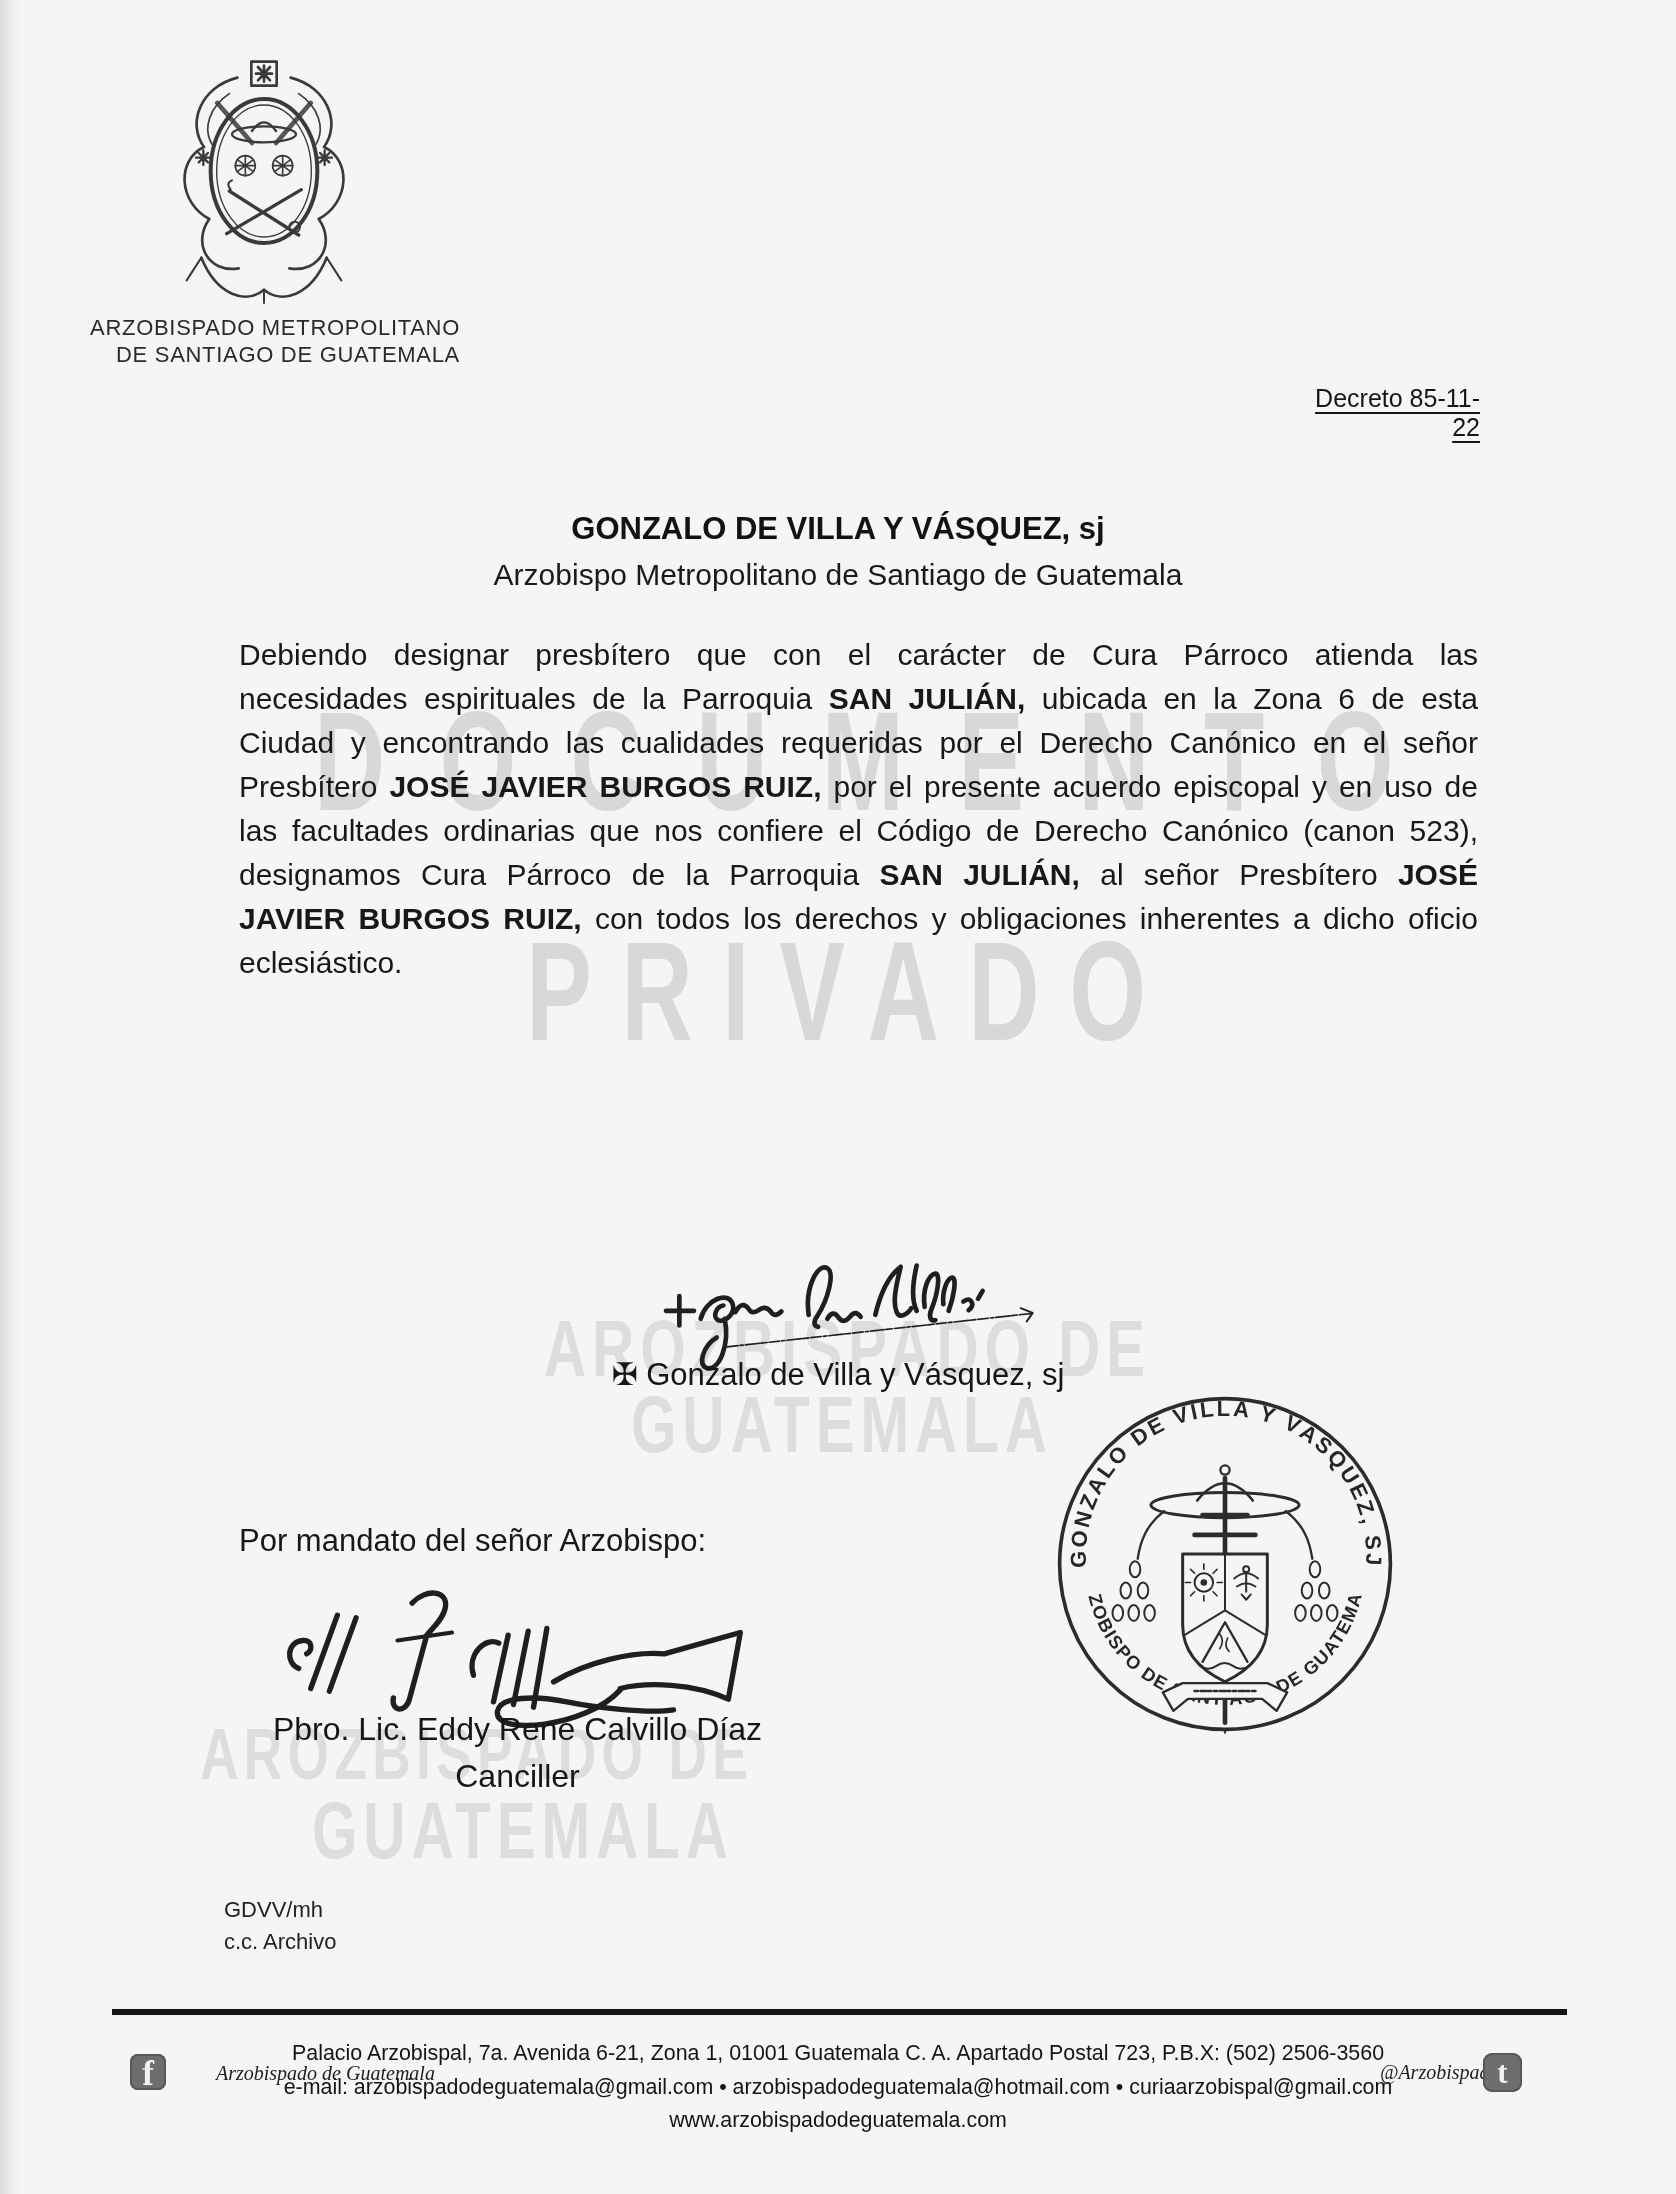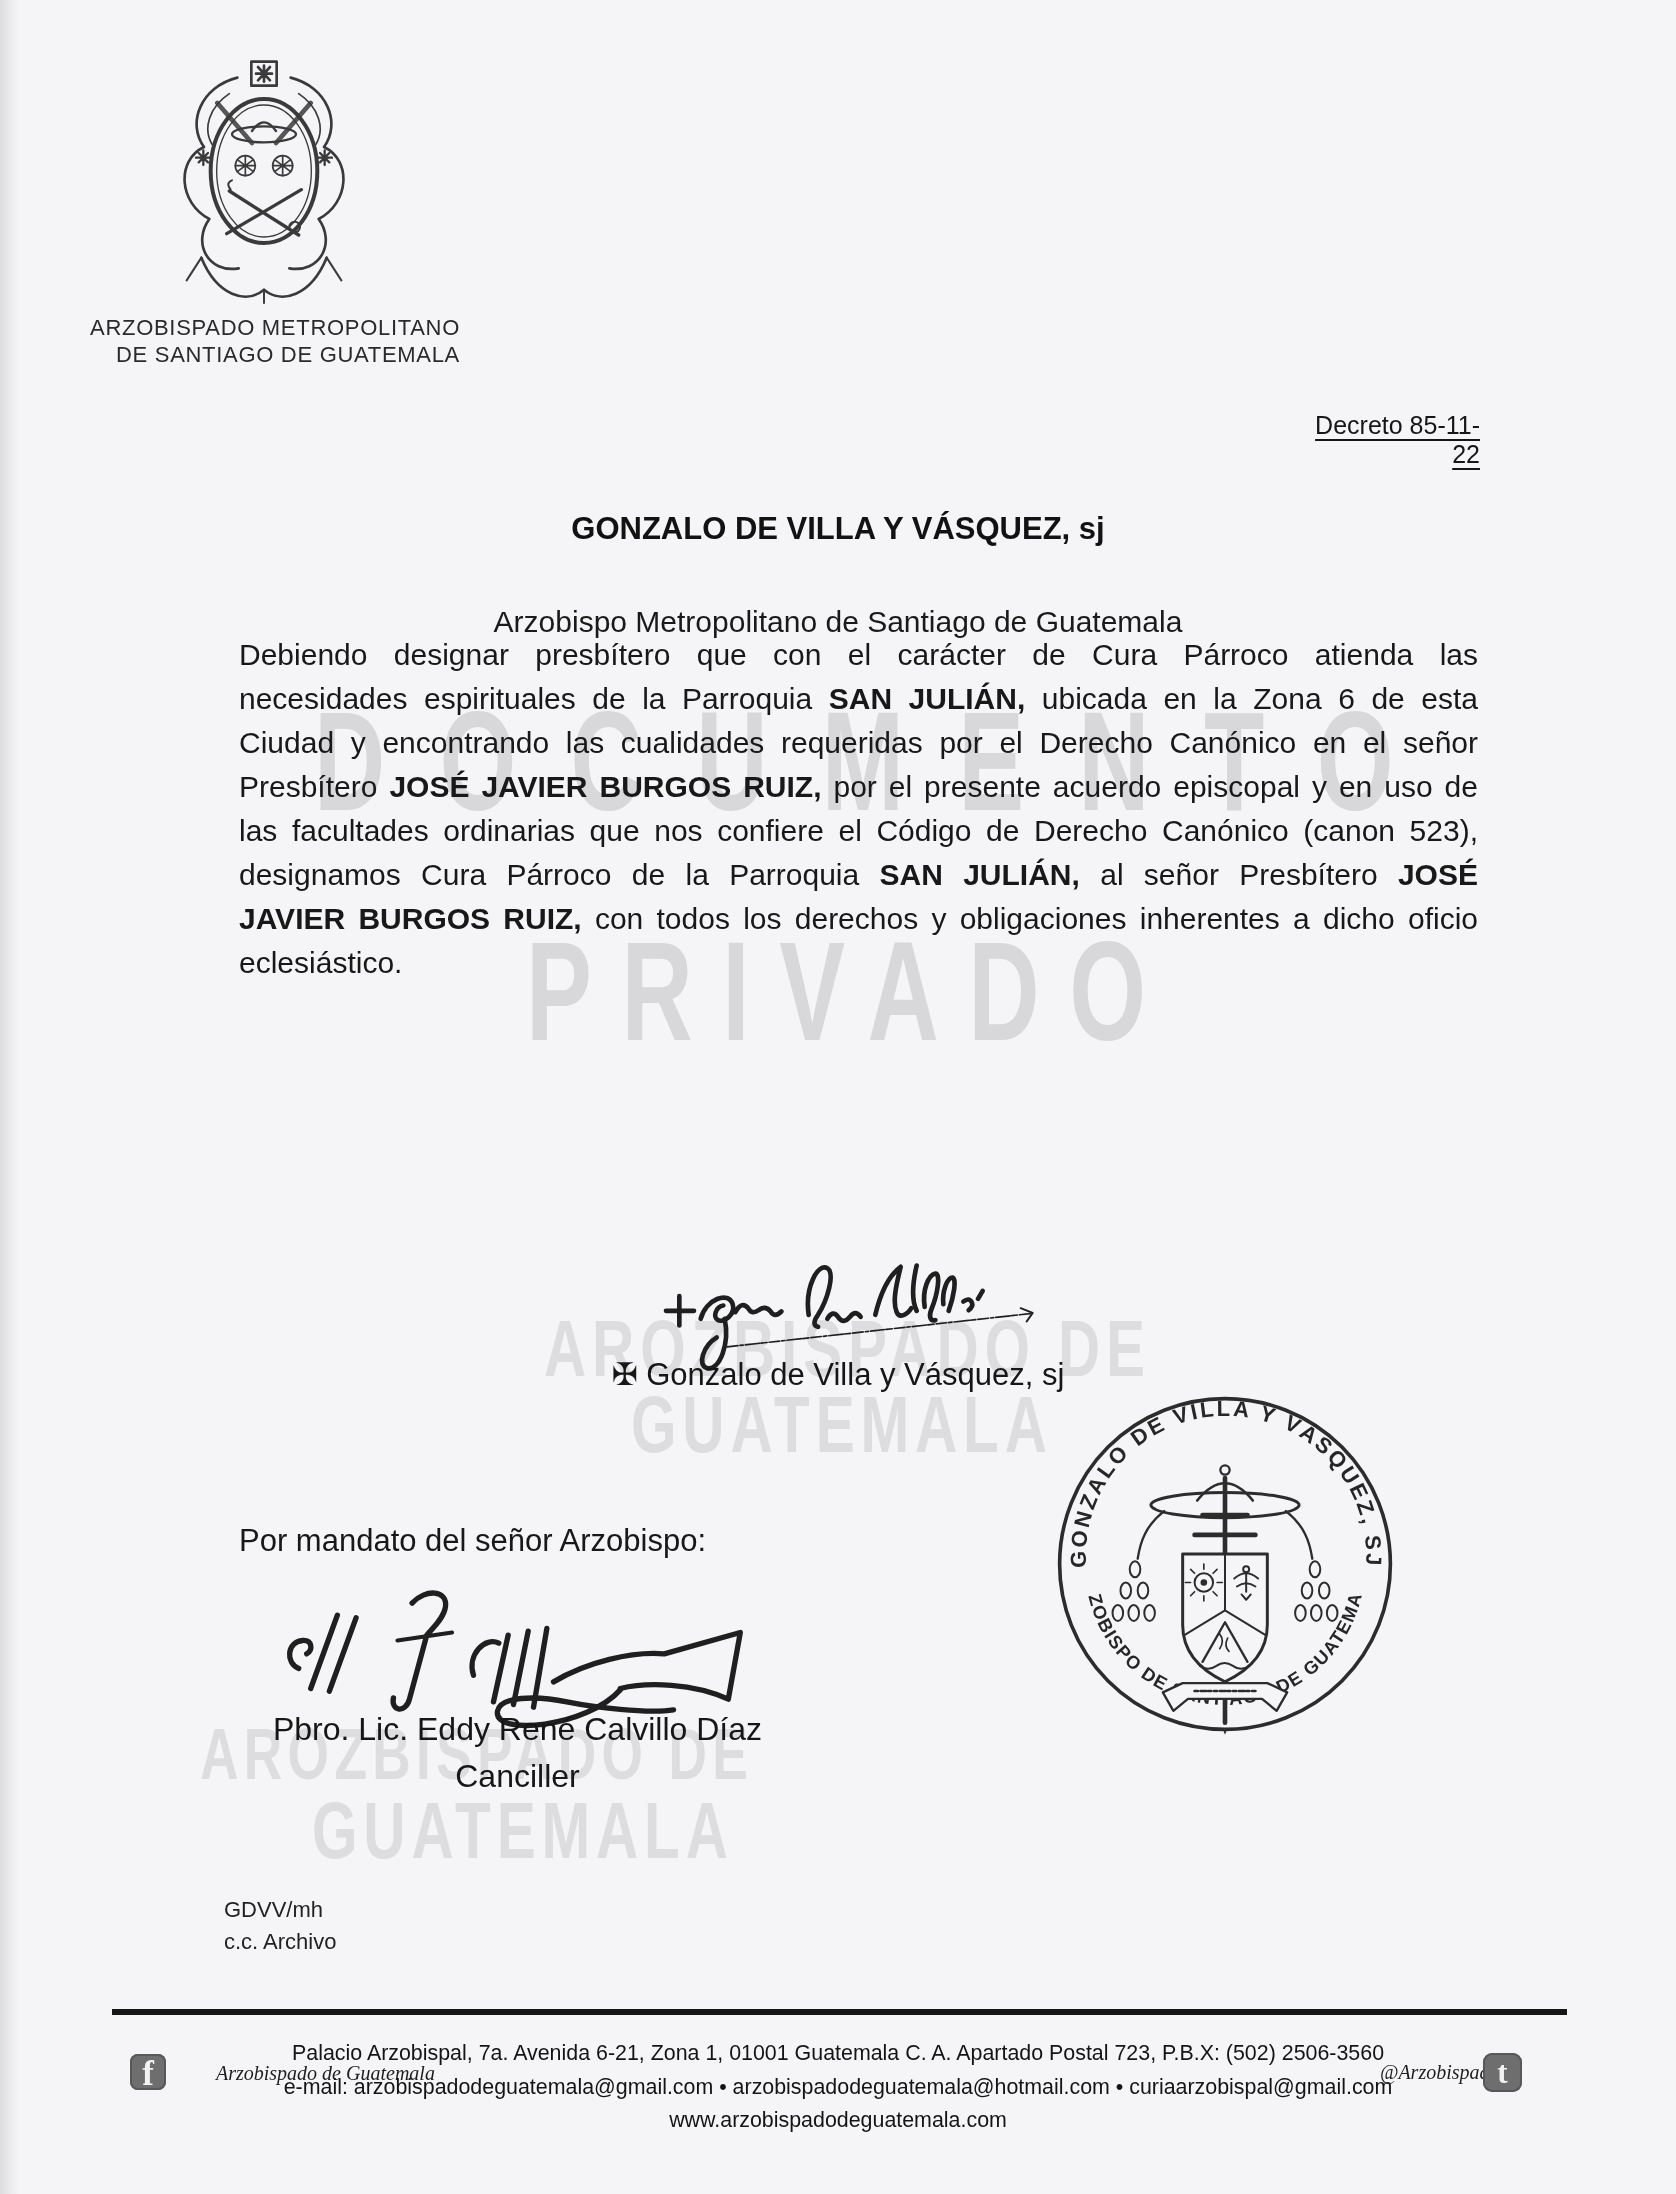--- a/index.html
+++ b/index.html
@@ -16,25 +16,25 @@
   
   .wm{color:var(--watermark,#d9d9db);font-weight:bold;line-height:1;white-space:nowrap;
       transform-origin:left top;z-index:1;user-select:none;}
   .wm-big{font-size:141px;transform:scaleX(0.70);}
   .wm-doc{letter-spacing:0.55em;}
   .wm-priv{letter-spacing:0.30em;}
   .wm-org{font-size:79px;transform:scaleX(0.74);letter-spacing:0.10em;color:#dddddf;}
   .z2{z-index:2;}
   
   .org-name{left:73px;top:314px;width:387px;text-align:right;font-size:22px;line-height:27px;letter-spacing:0.7px;color:#2a2a2a;}
-  .decree{left:1305px;top:411px;width:175px;text-align:right;font-size:25px;
+  .decree{left:1305px;top:384px;width:175px;text-align:right;font-size:25px;
     text-decoration:underline;text-decoration-thickness:2px;text-underline-offset:4.7px;color:#161616;}
   
   .title-name{left:200px;top:511px;width:1276px;text-align:center;font-size:31px;font-weight:bold;color:#121212;}
-  .title-role{left:200px;top:558px;width:1276px;text-align:center;font-size:30px;color:#1a1a1a;margin-top:47px;}
+  .title-role{left:200px;top:558px;width:1276px;text-align:center;font-size:30px;color:#1a1a1a;}
   
   .para{left:239px;width:1239px;font-size:30px;line-height:44px;text-align:justify;
         word-spacing:3.3px;color:#181818;}
   .p1{top:633px;}
   .p2{top:1078px;text-align:left;}
   
   .signed-name{left:200px;top:1356px;width:1276px;text-align:center;font-size:31px;color:#161616;}
   
   .mandate{left:239px;top:1523px;font-size:31px;color:#181818;}
   .chancellor{left:224px;top:1706px;width:587px;text-align:center;font-size:32px;line-height:47px;color:#161616;}

